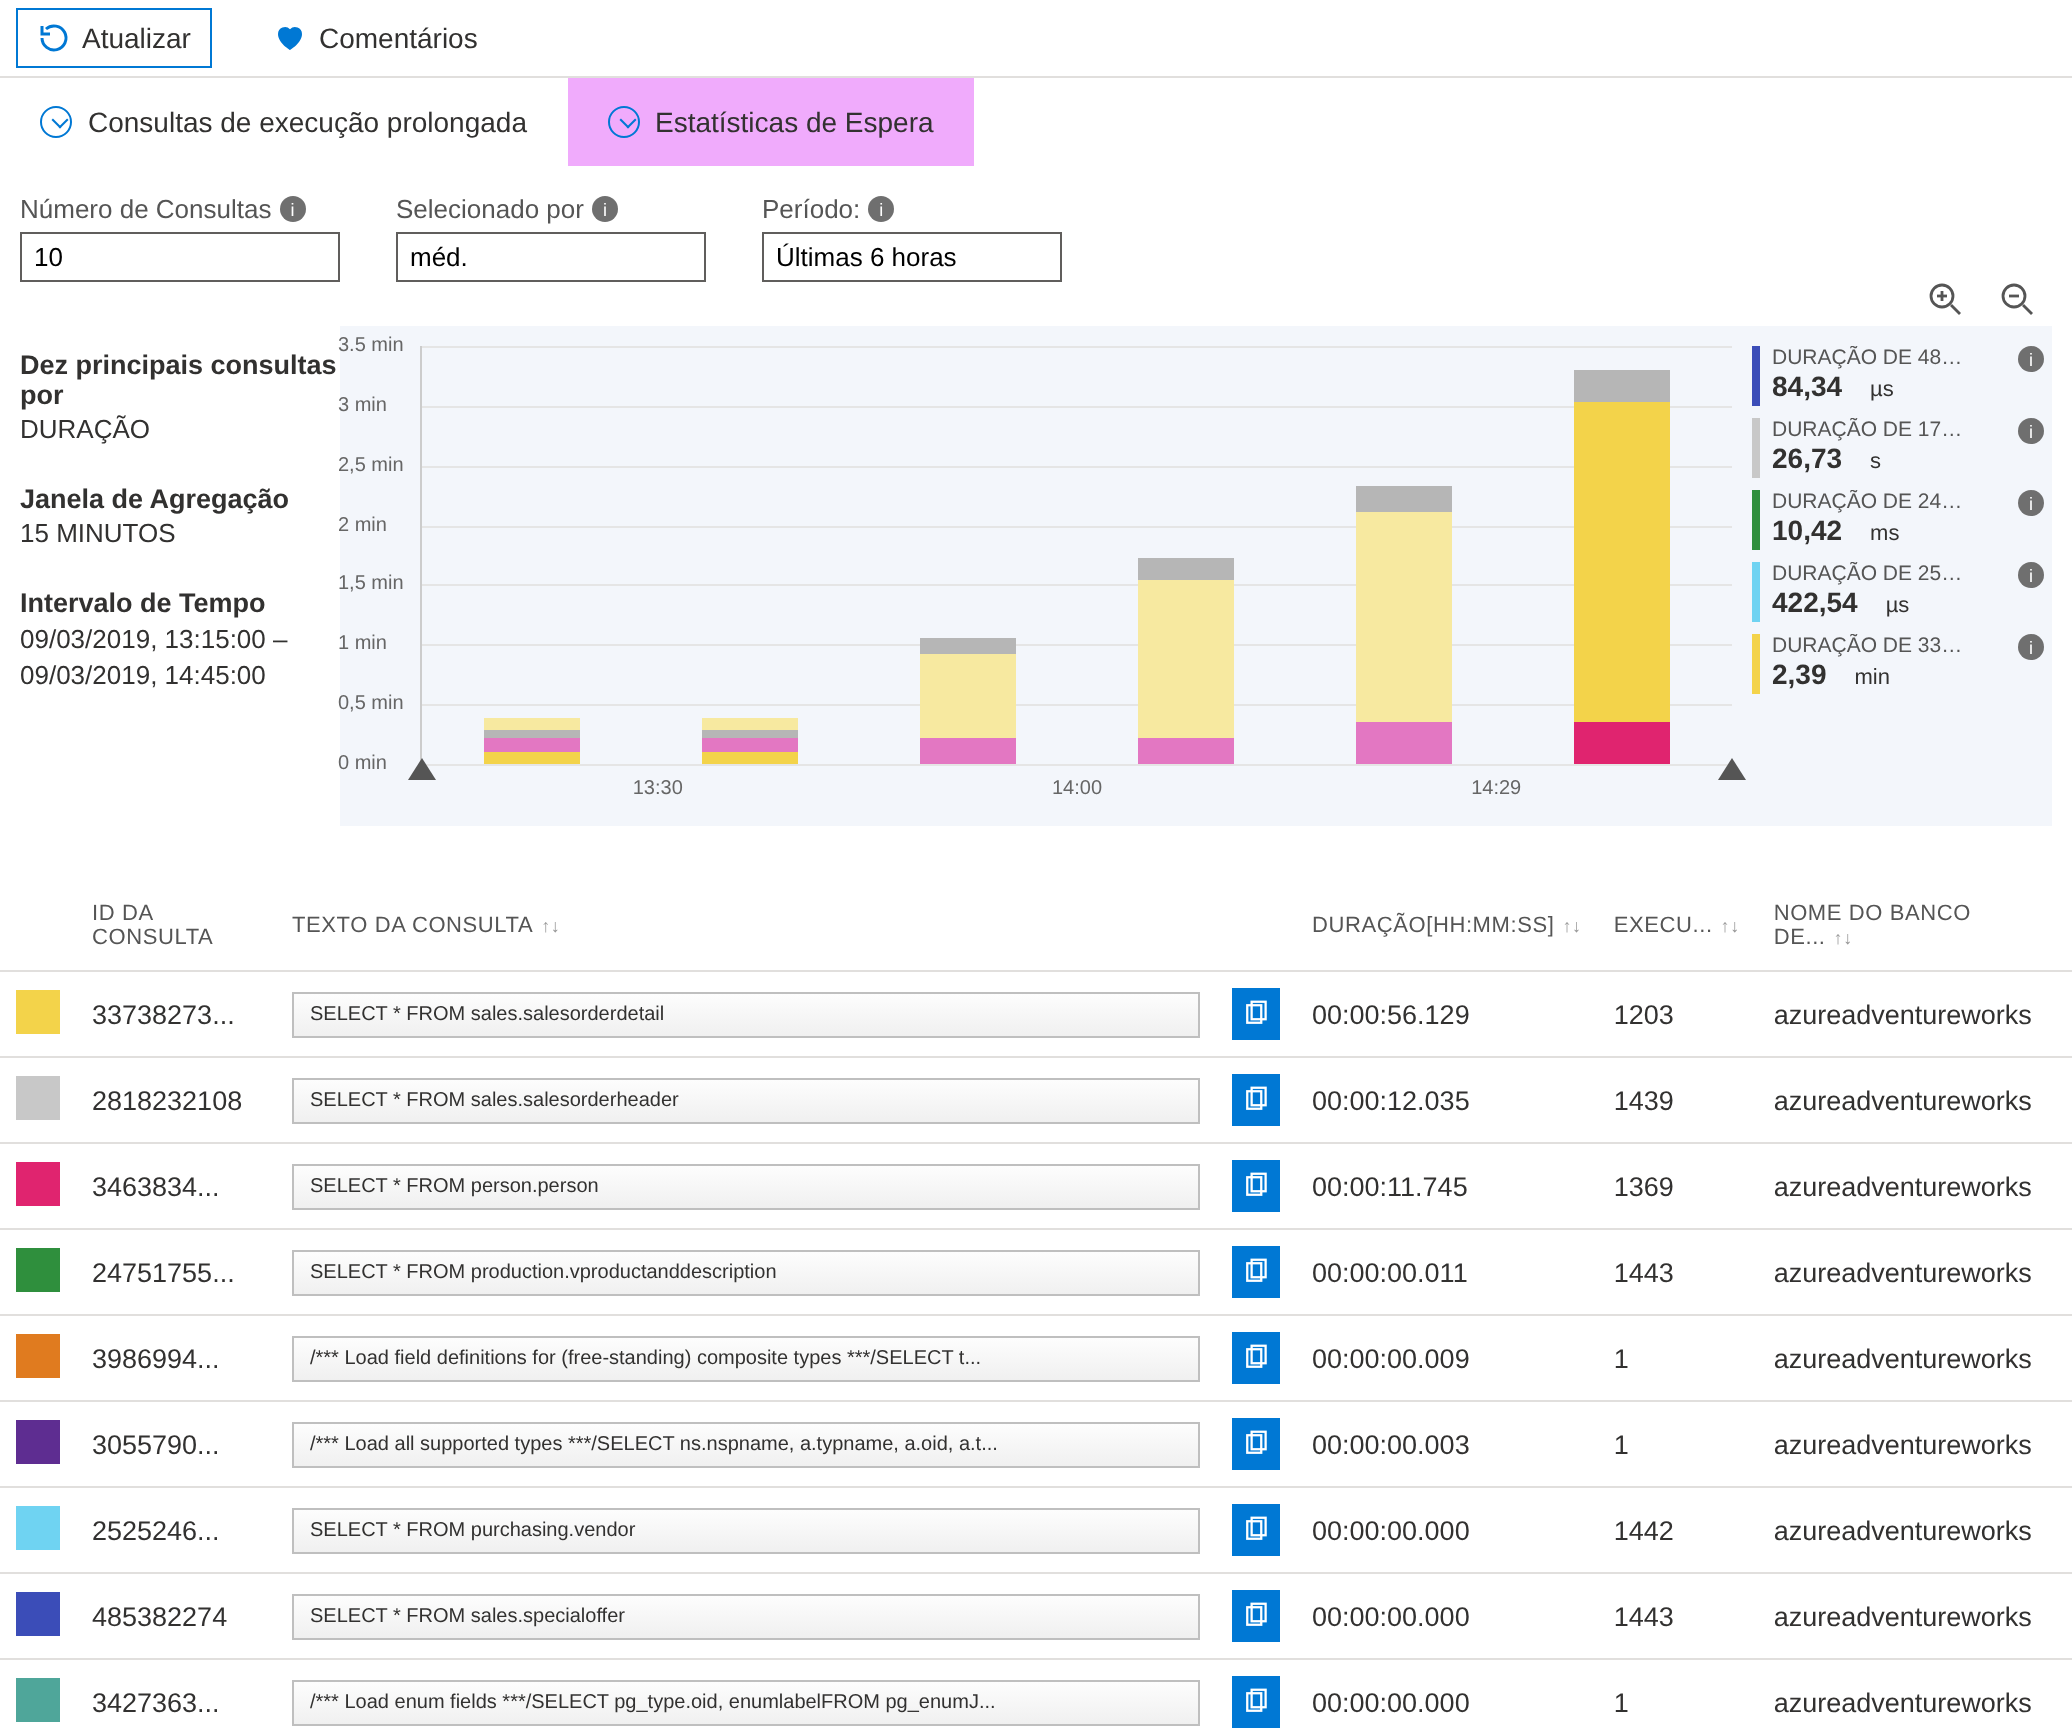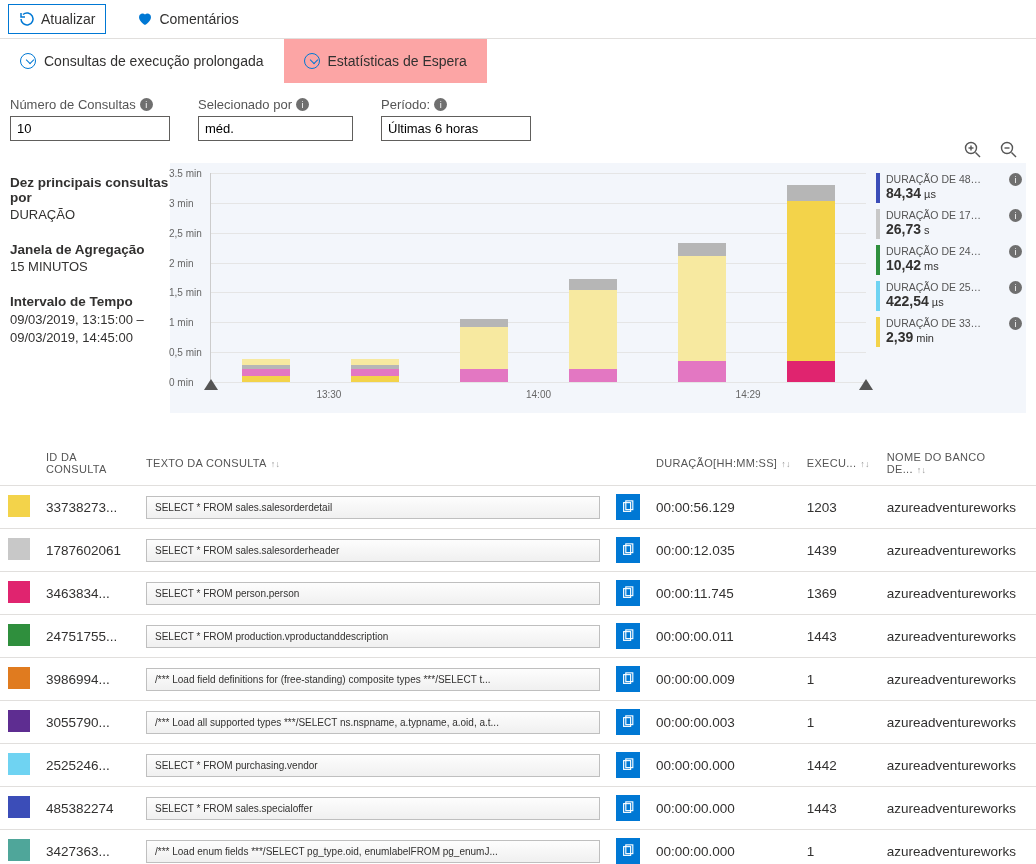--- a/index.html
+++ b/index.html
@@ -4,21 +4,21 @@
 <style>
 * { box-sizing: border-box; margin: 0; padding: 0; }
 body { font-family: "Segoe UI", Arial, sans-serif; font-size: 13px; color: #323130; background: #fff; width: 1036px; }
 .toolbar { display: flex; align-items: center; padding: 4px 8px; gap: 20px; }
 .tbtn { display: flex; align-items: center; gap: 6px; padding: 6px 10px; border: 1px solid transparent; cursor: pointer; font-size: 14px; }
 .tbtn.active { border: 1px solid #0078d4; }
 .tbtn .ico { width: 16px; height: 16px; display: inline-flex; align-items: center; justify-content: center; color: #0078d4; }
 .tabs { display: flex; border-top: 1px solid #e1dfdd; }
 .tab { display: flex; align-items: center; gap: 8px; padding: 14px 20px; font-size: 14px; cursor: pointer; }
 .tab.active { background: #fff; }
-.tab.inactive { background: #fca5a5; }
+.tab.inactive { background: #f0abfc; }
 .tab .tabicon { width: 16px; height: 16px; border: 1.5px solid #0078d4; border-radius: 50%; position: relative; }
 .tab .tabicon::after { content: ""; position: absolute; width: 5px; height: 5px; border-left: 1.5px solid #0078d4; border-bottom: 1.5px solid #0078d4; transform: rotate(-45deg); left: 6px; top: 3px; }
 .filters { display: flex; gap: 28px; padding: 14px 10px 14px 10px; }
 .fgroup label { font-size: 13px; color: #555; display: flex; align-items: center; gap: 4px; }
 .fgroup select { margin-top: 4px; border: 1px solid #605e5c; padding: 4px 6px; font-size: 13px; background: #fff; }
 .info-i { width: 13px; height: 13px; border-radius: 50%; background: #6f6f6f; color: #fff; font-size: 9px; display: inline-flex; align-items: center; justify-content: center; }
 .main { display: flex; padding: 8px 10px; gap: 0; }
 .side { width: 160px; flex-shrink: 0; font-size: 13px; }
 .side h3 { font-size: 13.5px; font-weight: 700; margin-top: 12px; }
 .side .v { font-size: 13px; margin-top: 2px; }
@@ -31,21 +31,21 @@
 .bargrp { flex: 1; display: flex; justify-content: center; align-items: flex-end; height: 100%; }
 .stack { width: 48px; display: flex; flex-direction: column-reverse; }
 .seg { width: 100%; }
 .xl { position: absolute; bottom: -18px; font-size: 10px; color: #666; transform: translateX(-50%); }
 .handle { position: absolute; bottom: -8px; width: 0; height: 0; border-left: 7px solid transparent; border-right: 7px solid transparent; border-bottom: 11px solid #555; }
 .legend { width: 150px; padding-left: 10px; display: flex; flex-direction: column; gap: 6px; }
 .litem { display: flex; align-items: flex-start; gap: 6px; font-size: 11px; position: relative; }
 .lbar { width: 4px; height: 30px; flex-shrink: 0; }
 .ltext .lh { font-size: 10.5px; color: #555; white-space: nowrap; overflow: hidden; text-overflow: ellipsis; max-width:100px;}
 .ltext .lv { font-size: 14px; font-weight: 600; }
-.ltext .lu { font-size: 11px; font-weight: 400; margin-left:3px;}
+.ltext .lu { font-size: 11px; font-weight: 400; margin-left:14px;}
 .linfo { position:absolute; right:-6px; top:0; }
 .table { width: 100%; border-collapse: collapse; margin-top: 20px; }
 .table th { text-align: left; font-size: 11px; font-weight: 400; color: #555; padding: 10px 8px; border-bottom: 1px solid #e1dfdd; letter-spacing:0.3px;}
 .table td { padding: 8px 8px; border-bottom: 1px solid #e1dfdd; font-size: 13.5px; vertical-align: middle; }
 .swatch { width: 22px; height: 22px; display: inline-block; }
 .qbox { flex: 1; border: 1px solid #bfbfbf; background: linear-gradient(#fdfdfd,#f0f0f0); padding: 5px 8px; font-size: 10px; white-space: nowrap; overflow: hidden; text-overflow: ellipsis; }
 .copy { width: 24px; height: 26px; background: #0078d4; display: flex; align-items: center; justify-content: center; cursor: pointer; }
 .copy svg { width: 14px; height: 14px; }
 .sortico { font-size: 9px; color: #999; margin-left:4px;}
 select { appearance: none; padding-right: 24px; background-image: linear-gradient(45deg, transparent 50%, #333 50%), linear-gradient(135deg, #333 50%, transparent 50%); background-position: calc(100% - 14px) 11px, calc(100% - 9px) 11px; background-size: 5px 5px, 5px 5px; background-repeat: no-repeat; }
@@ -277,21 +277,21 @@
               <rect x="5.5" y="1" width="8" height="10" fill="none" stroke="#fff" stroke-width="1.3"></rect>
             </svg>
           </div>
         </td>
         <td>00:00:56.129</td>
         <td>1203</td>
         <td>azureadventureworks</td>
       </tr>
       <tr>
         <td><span class="swatch" style="background:#c8c8c8"></span></td>
-        <td>1787602061</td>
+        <td>2818232108</td>
         <td>
           <div class="qbox">SELECT * FROM sales.salesorderheader</div>
         </td>
         <td>
           <div class="copy">
             <svg viewBox="0 0 16 16">
               <rect x="3" y="3" width="8" height="10" fill="none" stroke="#fff" stroke-width="1.3"></rect>
               <rect x="5.5" y="1" width="8" height="10" fill="none" stroke="#fff" stroke-width="1.3"></rect>
             </svg>
           </div>

